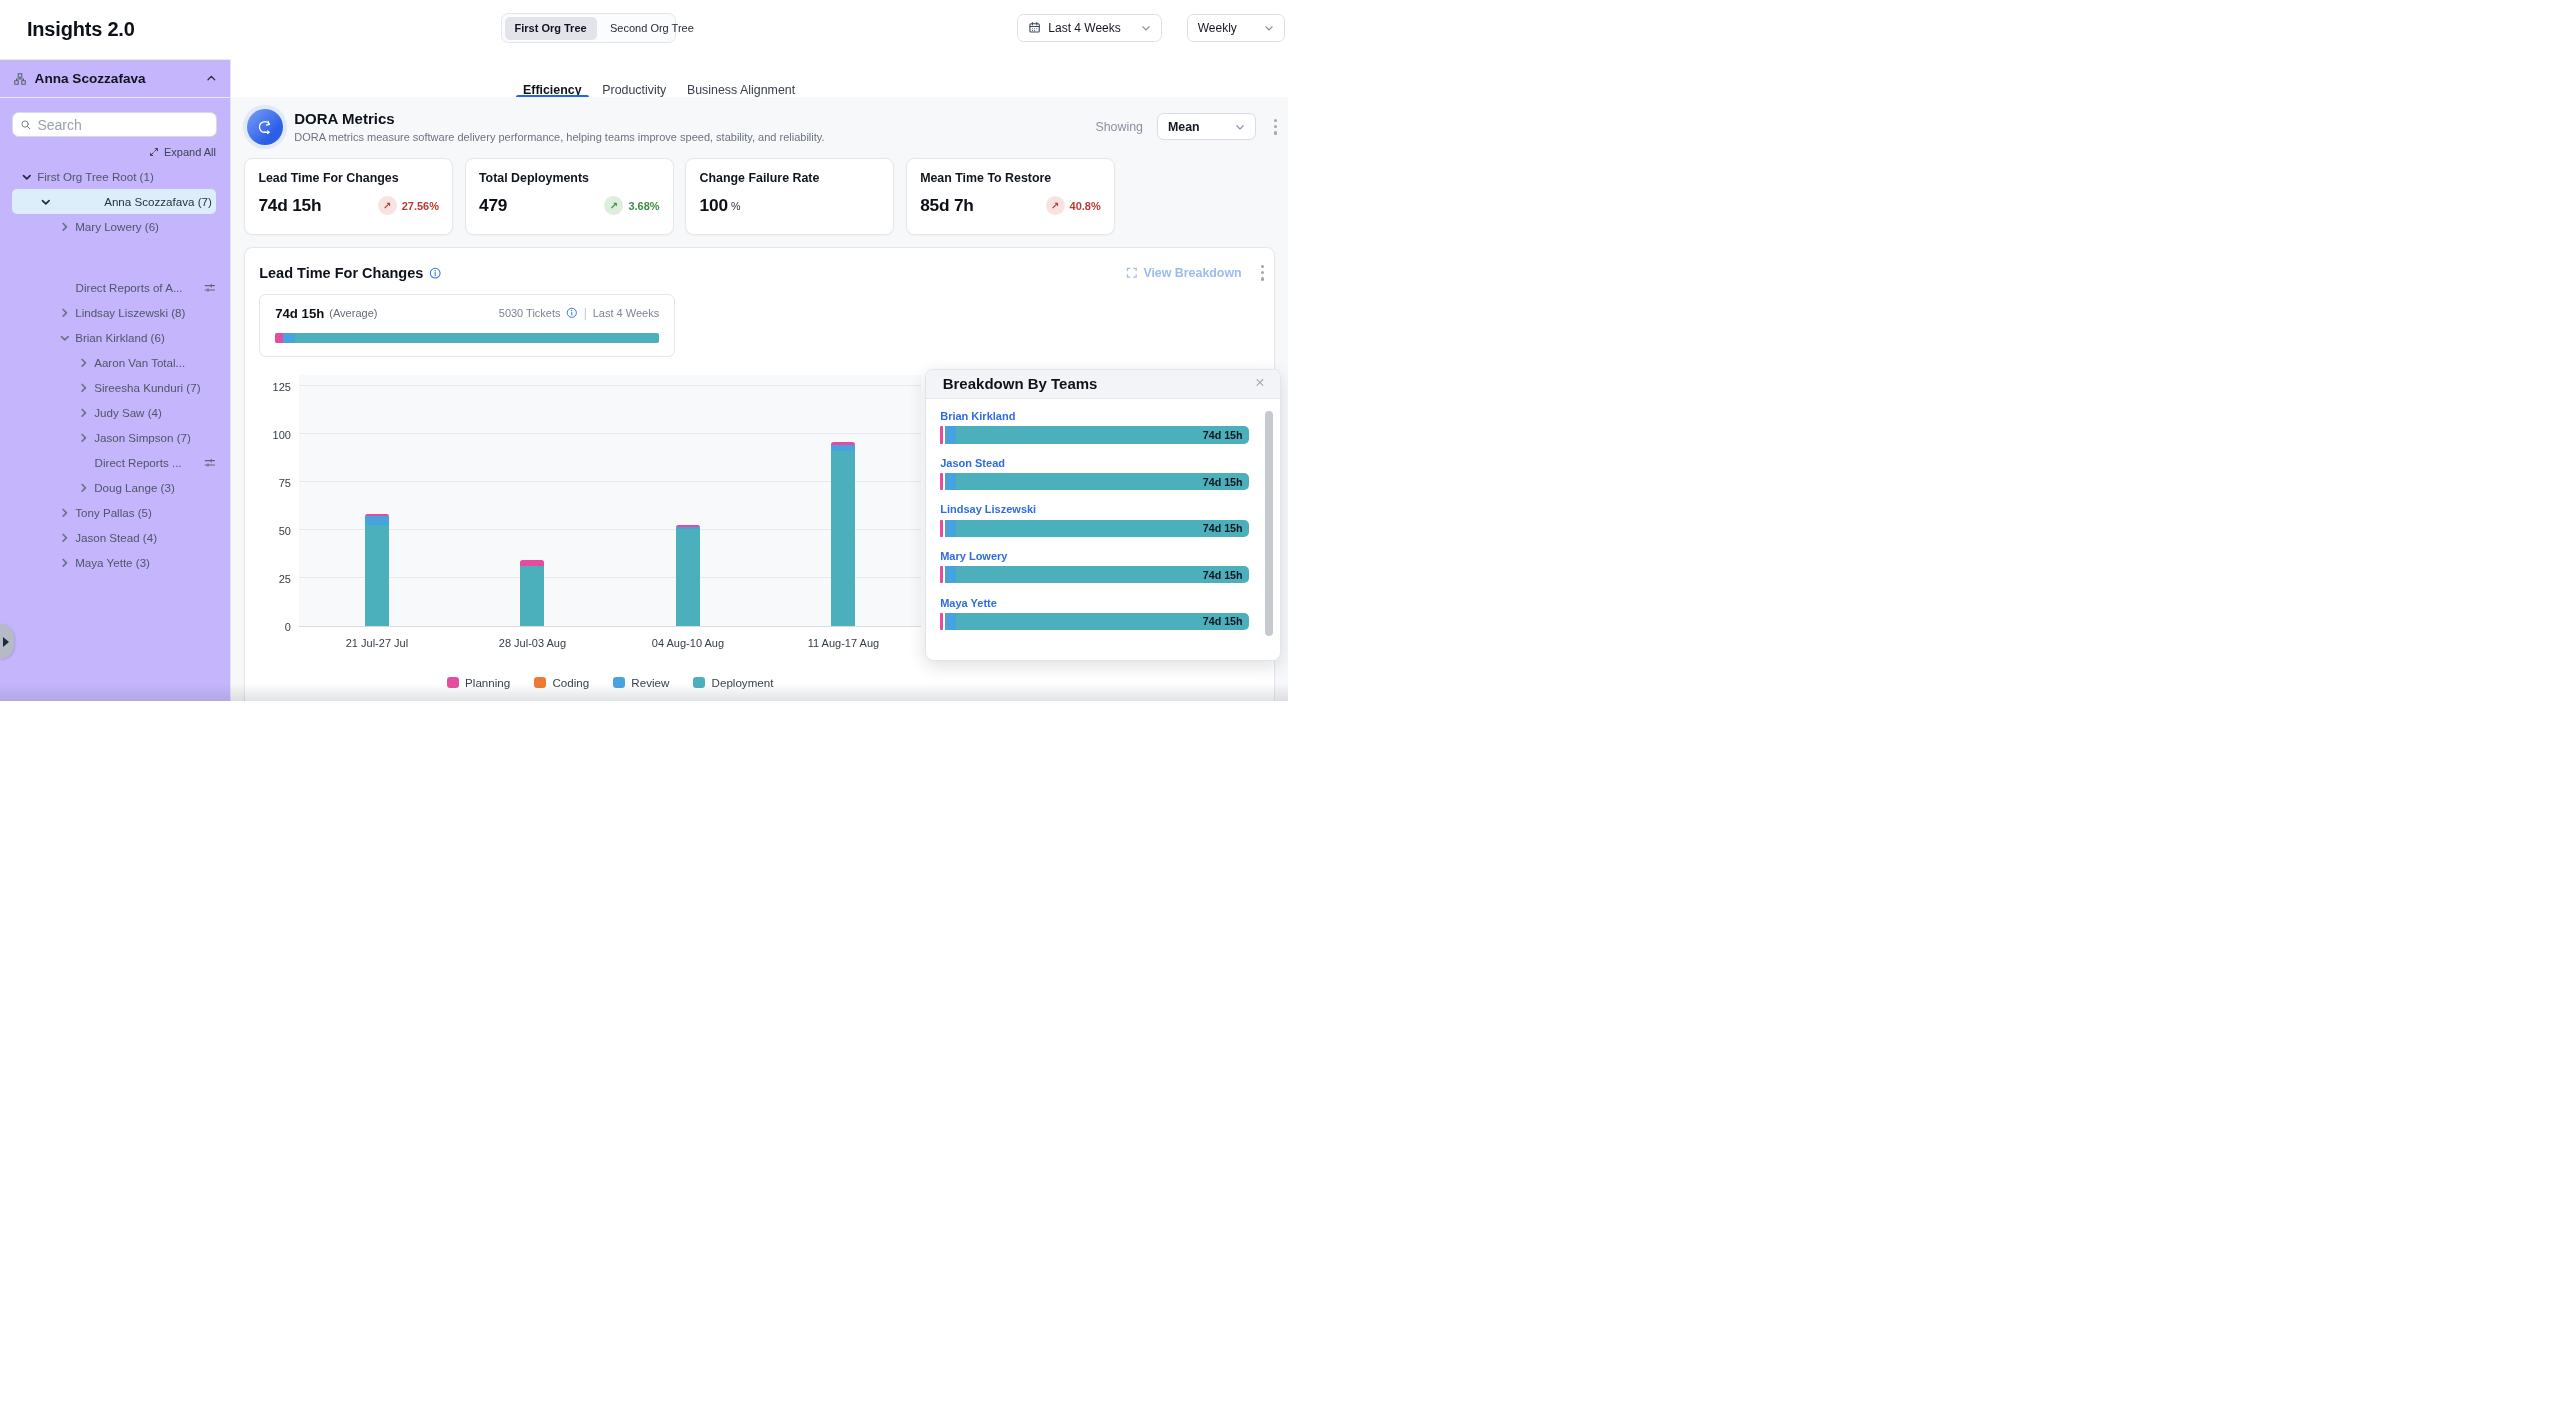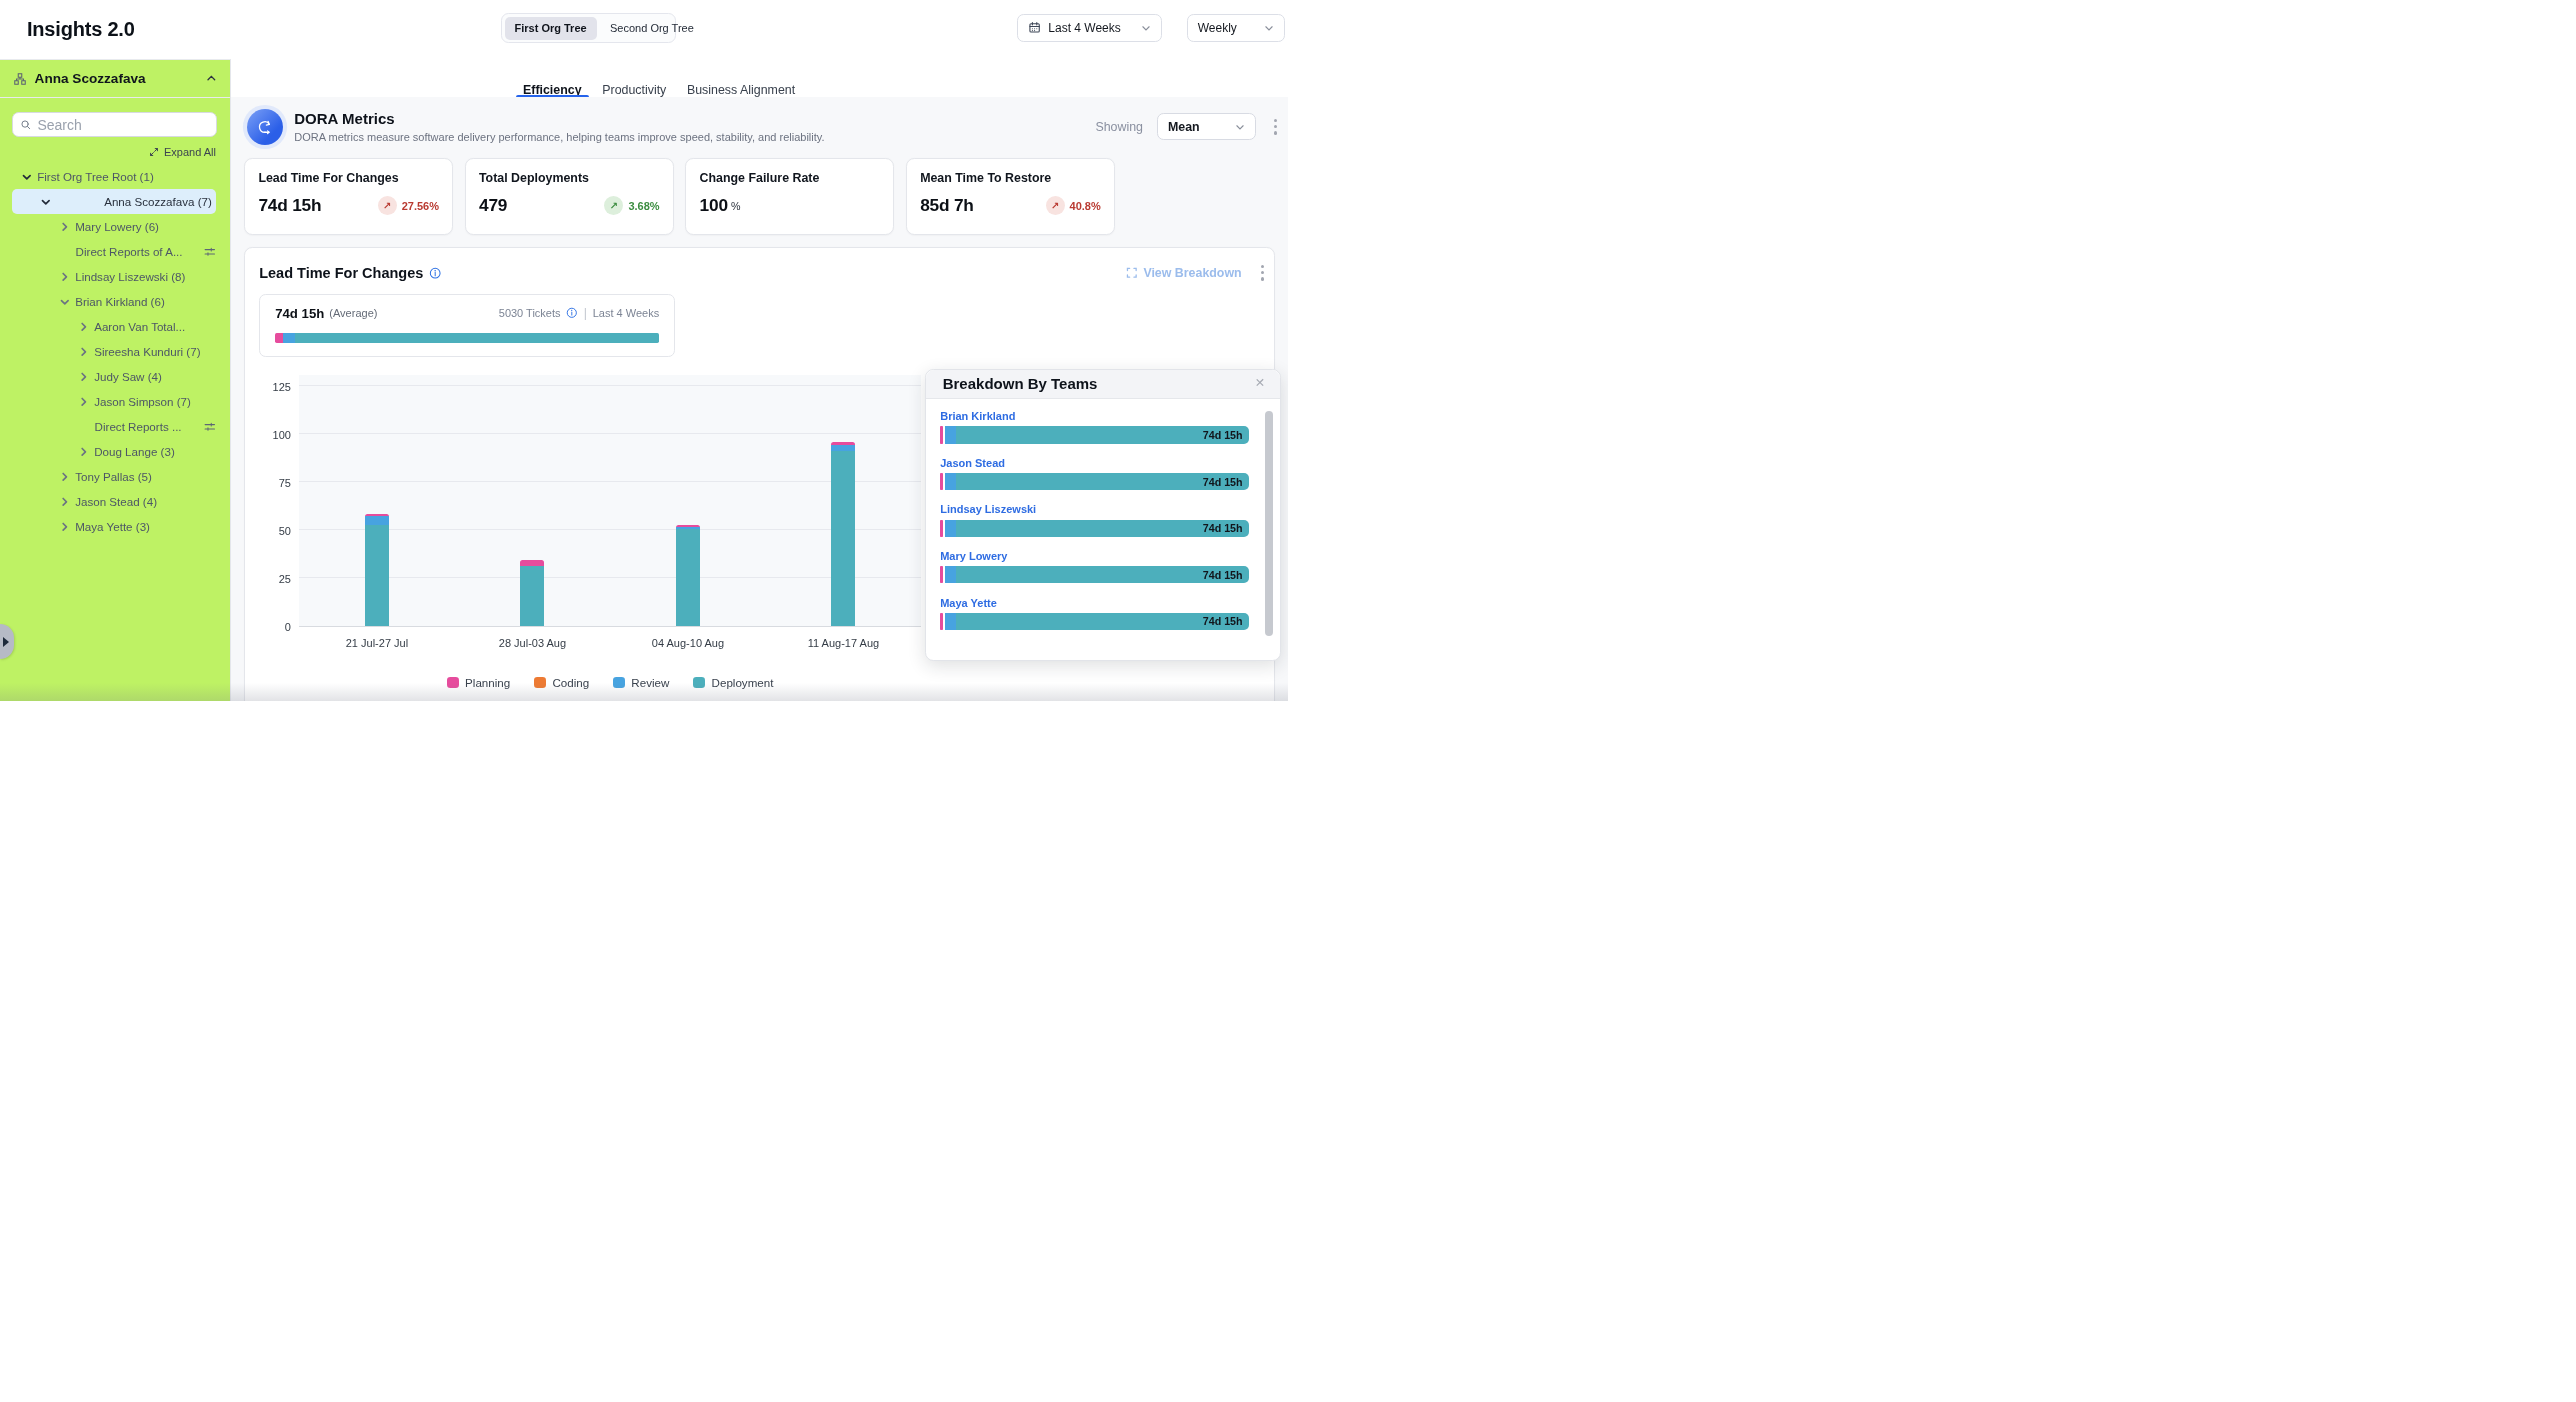--- a/index.html
+++ b/index.html
@@ -17,21 +17,21 @@
   .seg-chip.inactive { color:#252c38; }
   .seg-divider { width:0.8px; height:18px; background:#d8dae2; margin:0 1.7px; }
   .hdr-right { position:absolute; right:3.3px; top:14px; display:flex; gap:25px; }
   .hdr-btn { height:28px; background:#fff; border:0.8px solid #dcdfe7; border-radius:6.6px; display:flex; align-items:center;
     padding:0 10px; gap:7.4px; font-size:12px; color:#14181f; cursor:pointer; }
   .hdr-btn .chev-dn { margin-left:auto; }
   .btn-range { width:145px; }
   .btn-gran { width:98px; }
 
   
-  .sidebar { position:absolute; left:0; top:59px; width:231px; bottom:0; background:#bef264; border-top:0.8px solid #e8eaee; border-right:0.8px solid #e4e6eb; }
+  .sidebar { position:absolute; left:0; top:59px; width:231px; bottom:0; background:#c4b5fd; border-top:0.8px solid #e8eaee; border-right:0.8px solid #e4e6eb; }
   .sb-header { height:38px; display:flex; align-items:center; gap:7.4px; padding:0 13.2px; border-bottom:0.8px solid #e8eaee; }
   .sb-name { font-size:13.6px; font-weight:700; color:#10151d; }
   .sb-caret { margin-left:auto; cursor:pointer; display:flex; }
   .sb-search { margin:14px 13.2px 0 11.6px; height:25px; border:0.8px solid #d7dae1; border-radius:6.6px; display:flex; align-items:center; padding:0 7.4px; gap:5.8px; background:#fff; }
   .sb-search input { border:none; outline:none; flex:1; font-size:14px; color:#333; font-family:inherit; background:transparent; }
   .sb-search input::placeholder { color:#9aa1ad; }
   .expand-row { display:flex; justify-content:flex-end; align-items:center; gap:5px; margin:9px 14px 5.8px; font-size:11px; color:#3c4450; cursor:pointer; }
   .org-tree { margin-top:1.7px; }
   .tree-row { height:25px; display:flex; align-items:center; margin:0 14px 0 11.6px; border-radius:5px; font-size:11.6px; color:#4d5766; cursor:pointer; }
   .tree-row.selected { background:#ddeefb; color:#28303d; }
@@ -234,21 +234,21 @@
           <span class="tree-label">Anna Scozzafava (7)</span>
         </div>
         <div class="tree-row" style="padding-left: 47px;">
           <span class="tchev-box" style="color:#6b7482">
             <svg width="11.6" height="11.6" viewBox="0 0 14 14" fill="none" stroke="currentColor" stroke-width="2" stroke-linecap="round" stroke-linejoin="round">
               <polyline points="5,3 9,7 5,11"></polyline>
             </svg>
           </span>
           <span class="tree-label">Mary Lowery (6)</span>
         </div>
-        <div class="tree-row" style="padding-left: 64px;">
+        <div class="tree-row" style="padding-left: 64px; margin-top: 36px;">
           <span class="tree-label">Direct Reports of A...</span>
           <span class="sliders">
             <svg width="11.6" height="11.6" viewBox="0 0 16 16" fill="none" stroke="#5c6675" stroke-width="1.4" stroke-linecap="round">
               <path d="M1.5 5h13M1.5 11h13M10 3.2v3.6M5.5 9.2v3.6"></path>
             </svg>
           </span>
         </div>
         <div class="tree-row" style="padding-left: 47px;">
           <span class="tchev-box" style="color:#6b7482">
             <svg width="11.6" height="11.6" viewBox="0 0 14 14" fill="none" stroke="currentColor" stroke-width="2" stroke-linecap="round" stroke-linejoin="round">

